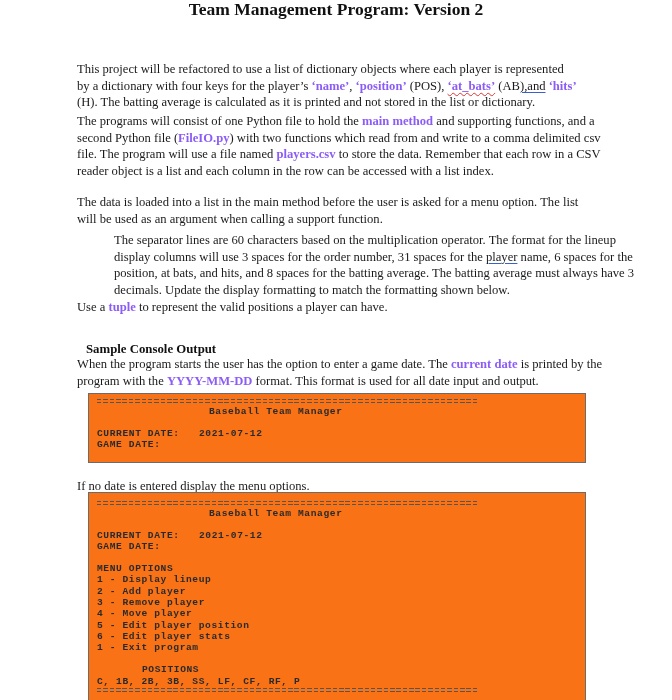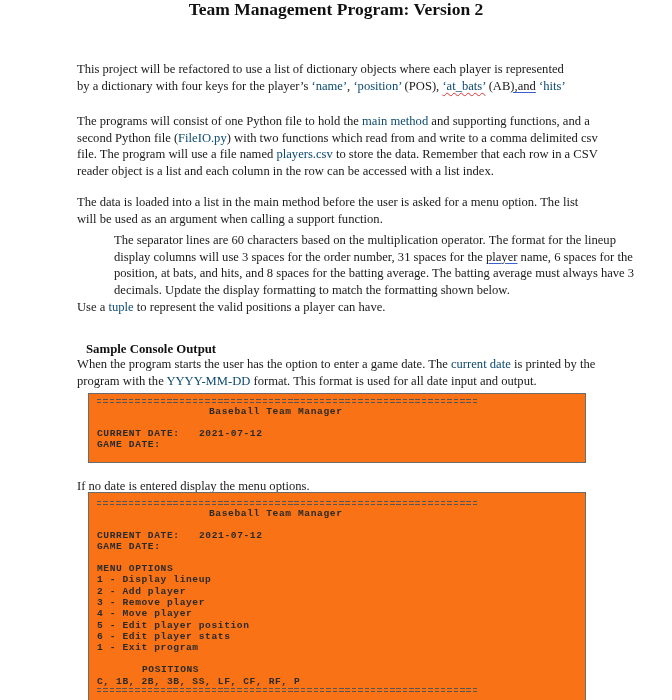--- a/index.html
+++ b/index.html
@@ -34,21 +34,21 @@
   }
   .para {
     position: absolute;
     left: 77px;
     width: 530px;
     font-size: 12.6px;
     line-height: 16.6px;
     color: #1a1a1a;
     margin: 0;
   }
-  .para b { font-weight: normal; color: #0c4a6e; }
+  .para b { font-weight: bold; color: #8b5cf6; }
   .sq-red {
     text-decoration: underline wavy #d33;
     text-decoration-thickness: 1px;
     text-underline-offset: 2px;
   }
   .ul-blue {
     text-decoration: underline #3a5fcf;
     text-decoration-thickness: 1px;
     text-underline-offset: 2px;
   }
@@ -93,20 +93,21 @@
 <body>
 
 <div class="page">
 
   <div class="doc-title">Team Management Program: Version 2</div>
 
 
   <p class="para" style="top:61px; width:534px;">
     <span>This project will be refactored to use a list of dictionary objects where each player is represented</span><br>
     <span>by a dictionary with four keys for the player’s </span><b>‘name’</b><span>, </span><b>‘position’</b><span> (POS), </span><b class="sq-red">‘at_bats’</b><span> (AB</span><span class="ul-blue">),and</span><span> </span><b>‘hits’</b><br>
+    <span>(H).  The batting average is calculated as it is printed and not stored in the list or dictionary.</span>
   </p>
 
   <p class="para" style="top:113px; width:534px;">
     <span>The programs will consist of one Python file to hold the </span><b>main method</b><span> and supporting functions, and a second Python file (</span><b>FileIO.py</b><span>) with two functions which read from and write to a comma delimited csv file. The program will use a file named </span><b>players.csv</b><span> to store the data. Remember that each row in a CSV reader object is a list and each column in the row can be accessed with a list index.</span>
   </p>
 
   <p class="para" style="top:194px; width:520px;">The data is loaded into a list in the main method before the user is asked for a menu option. The list will be used as an argument when calling a support function.</p>
 
   <p class="para" style="top:232px; width:534px;margin-left:37px;">
     <span>The separator lines are 60 characters based on the multiplication operator. The format for the lineup display columns will use 3 spaces for the order number, 31 spaces for the </span><span class="ul-blue">player</span><span> name, 6 spaces for the position, at bats, and hits, and 8 spaces for the batting average. The batting average must always have 3 decimals. Update the display formatting to match the formatting shown below.</span>

